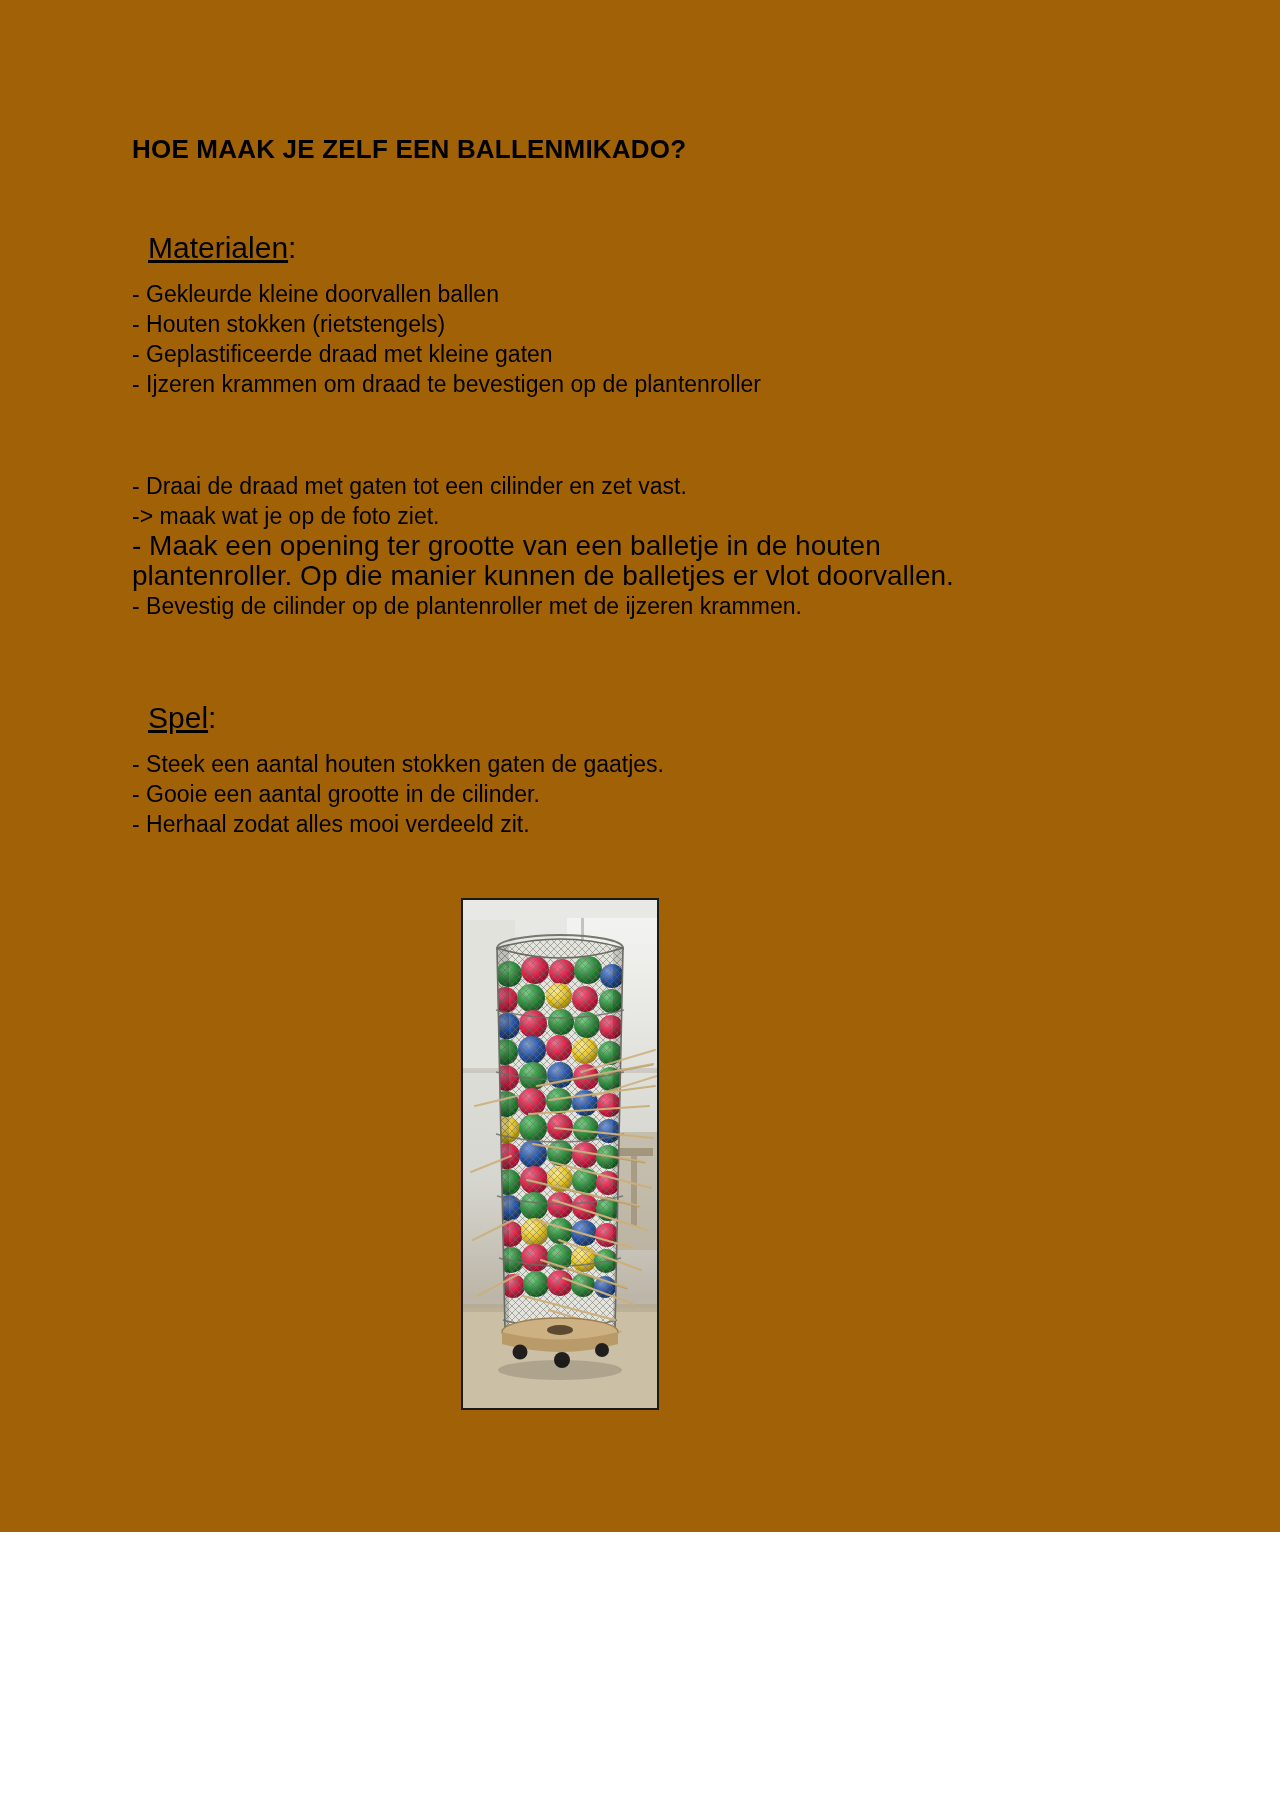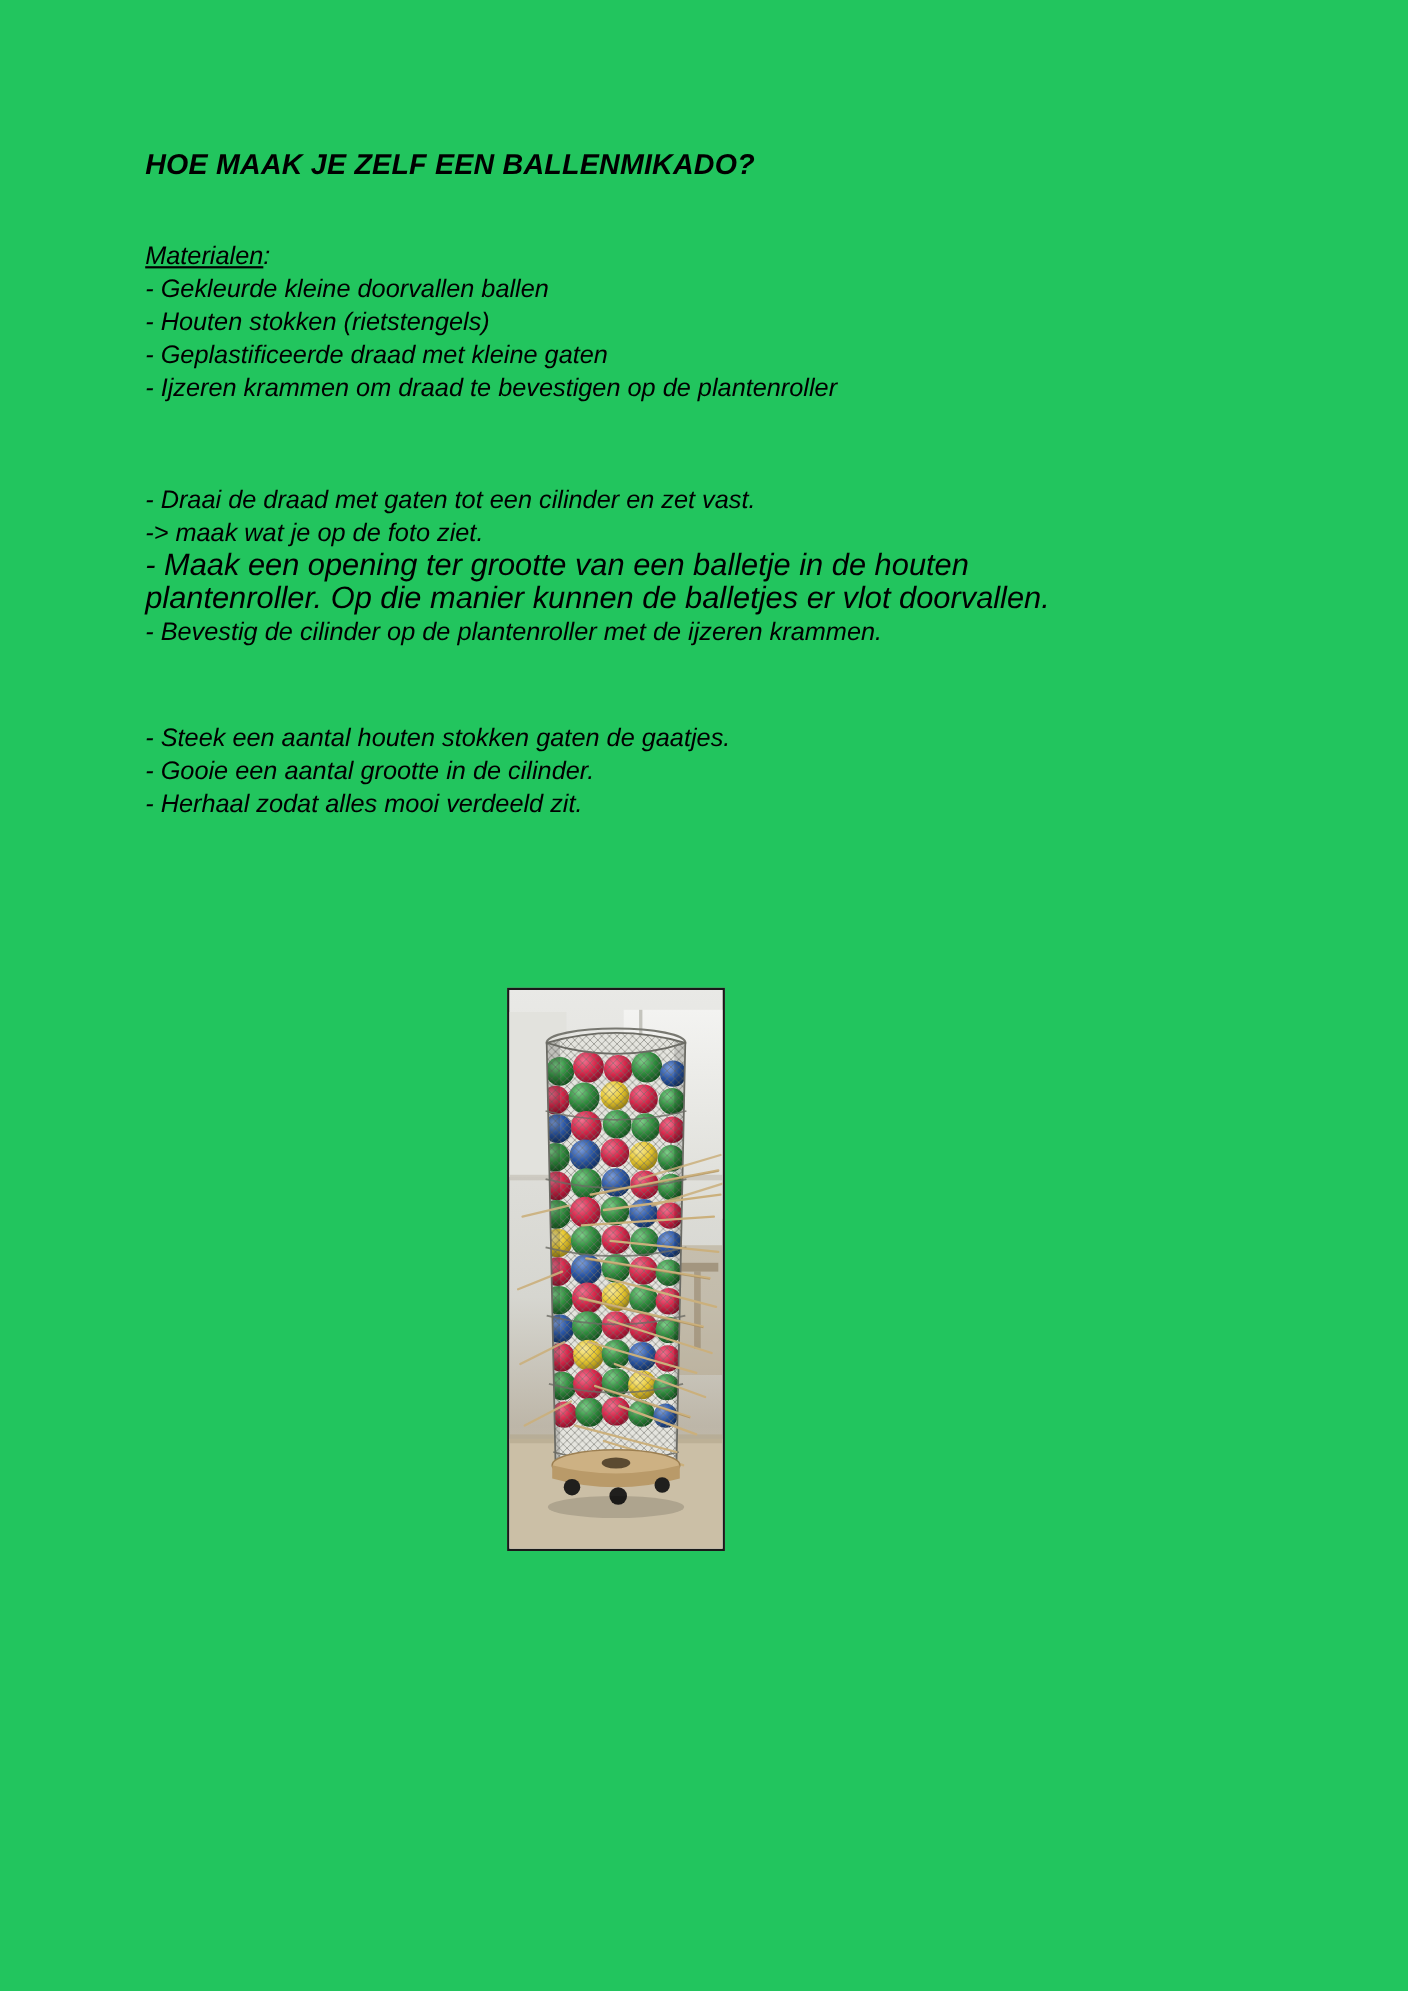--- a/index.html
+++ b/index.html
@@ -10,26 +10,25 @@
   body {
     width: 1280px;
     height: 1810px;
     font-family: "Liberation Sans", sans-serif;
     color: #000000;
     -webkit-font-smoothing: antialiased;
   }
   .page {
     position: relative;
     width: 1280px;
-    height: 1810px;
-    background: #22c55e;
+    height: 1532px;
+    background: #a16207;
     box-sizing: border-box;
     padding: 0;
     overflow: hidden;
-    font-style: italic;
   }
   .content {
     position: absolute;
     left: 132px;
     top: 120px;
     width: 872px;
   }
   .doc-title {
     font-size: 26px;
     font-weight: bold;
@@ -39,23 +38,23 @@
     padding-top: 14px;
     white-space: nowrap;
   }
   .section {
     margin-top: 0;
   }
   .section-gap-1 { height: 52px; }
   .section-gap-2 { height: 72px; }
   .section-gap-3 { height: 66px; }
   .section-heading {
-    font-size: 23px;
+    font-size: 30px;
     line-height: 30px;
-    margin: 0;
+    margin: 16px;
     white-space: nowrap;
   }
   .section-heading .u {
     text-decoration: underline;
     text-underline-offset: 2px;
   }
   .line {
     font-size: 23px;
     line-height: 30px;
     margin: 0;
@@ -109,20 +108,21 @@
     <div class="section">
       <p class="line">- Draai de draad met gaten tot een cilinder en zet vast.</p>
       <p class="line">-&gt; maak wat je op de foto ziet.</p>
       <p class="para">- Maak een opening ter grootte van een balletje in de houten plantenroller.  Op die manier kunnen de balletjes er vlot doorvallen.</p>
       <p class="line">- Bevestig de cilinder op de plantenroller met de ijzeren krammen.</p>
     </div>
 
     <div class="section-gap-3"></div>
 
     <div class="section">
+      <p class="section-heading"><span class="u">Spel</span><span>:</span></p>
       <p class="line">- Steek een aantal houten stokken gaten de gaatjes.</p>
       <p class="line">- Gooie een aantal grootte in de cilinder.</p>
       <p class="line">- Herhaal zodat alles mooi verdeeld zit.</p>
     </div>
 
   </div>
 
   <div class="photo-wrap">
     <div class="photo-frame">
       <svg width="194" height="508" viewBox="0 0 194 508" xmlns="http://www.w3.org/2000/svg">

